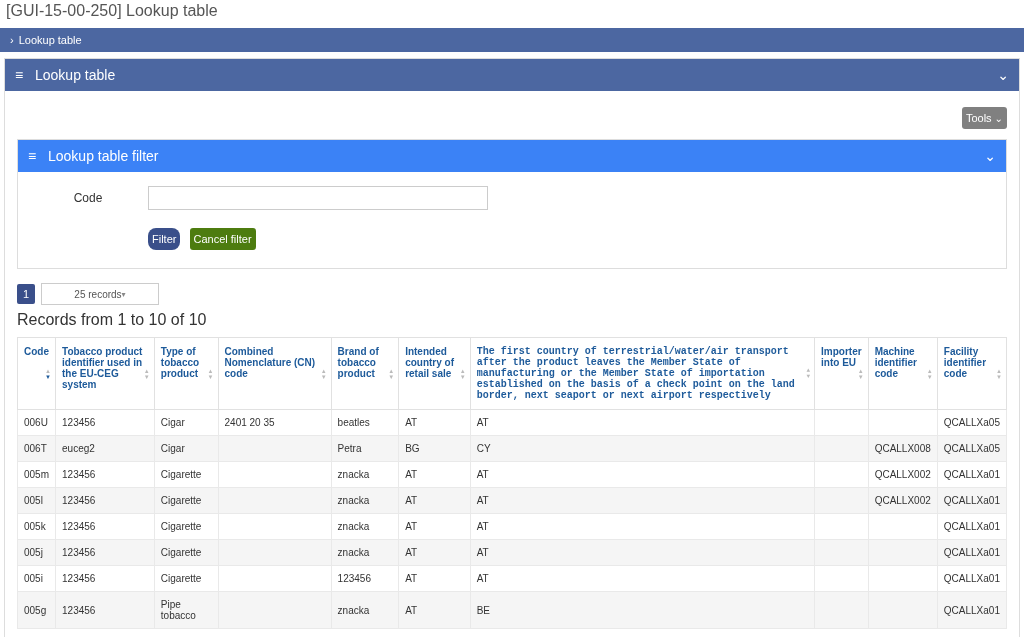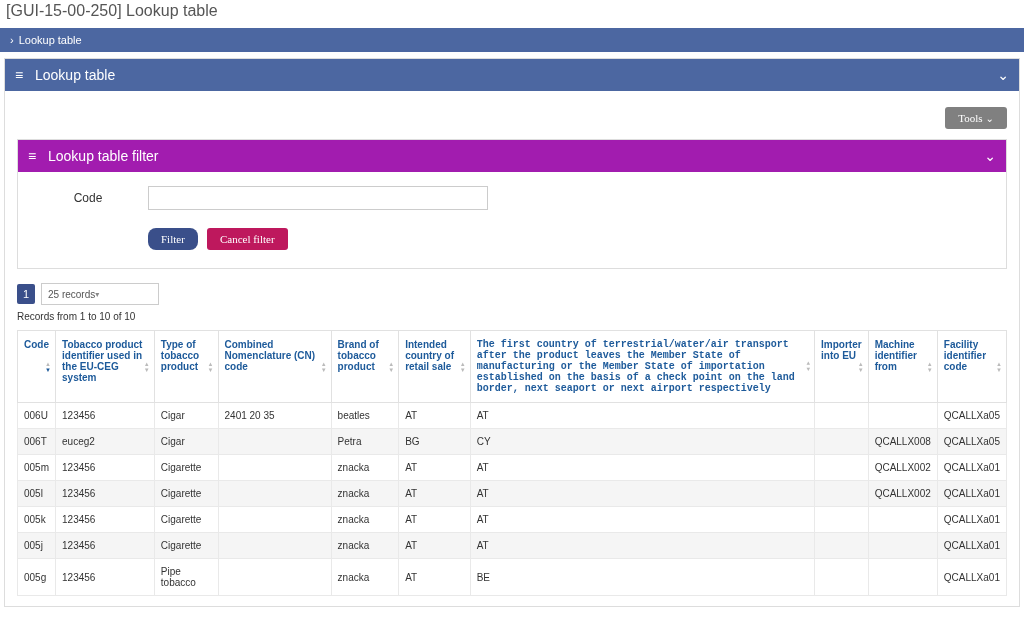--- a/index.html
+++ b/index.html
@@ -2,43 +2,43 @@
 <html><head>
   <meta charset="utf-8">
   <style>
     * { box-sizing: border-box; margin: 0; padding: 0; }
     body { font-family: Arial, sans-serif; font-size: 11px; color: #333; background: #fff; }
     .page-title { font-size: 16px; color: #555; font-weight: 400; padding: 2px 6px 8px 6px; }
     .breadcrumb-bar { background: #4c67a1; color: #fff; padding: 6px 10px; font-size: 11px; display: flex; align-items: center; }
     .breadcrumb-bar .chev { margin-right: 5px; }
     .panel { margin: 6px 4px 0 4px; border: 1px solid #ddd; }
     .panel-heading { background: #4c67a1; color: #fff; padding: 8px 10px; display: flex; align-items: center; justify-content: space-between; font-size: 14px; }
-    .panel-heading.teal { background: #a21caf; }
+    .panel-heading.teal { background: #3b82f6; }
     .panel-heading .left { display: flex; align-items: center; gap: 6px; }
     .menu-icon { display: inline-block; width: 14px; }
     .menu-icon::before { content: "≡"; font-size: 14px; }
     .collapse-chev { cursor: pointer; font-size: 14px; }
     .panel-body { padding: 10px 6px; }
     .tools-row { display: flex; justify-content: flex-end; padding: 6px 6px 0 6px; }
-    .btn { display: inline-flex; align-items: center; padding: 5px 13px; border-radius: 3px; font-size: 11px; cursor: pointer; border: none; font-family: Liberation Serif, serif; }
+    .btn { display: inline-flex; align-items: center; padding: 5px 4px; border-radius: 3px; font-size: 11px; cursor: pointer; border: none; }
     .btn-tools { background: #808080; color: #fff; }
     .btn-tools::after { content: " ⌄"; font-size: 10px; margin-left: 3px; }
     .filter-panel { margin: 10px 6px; border: 1px solid #ddd; }
     .filter-body { padding: 14px 10px 18px 10px; }
     .filter-row { display: flex; align-items: center; margin-bottom: 18px; }
     .filter-label { width: 120px; text-align: center; color: #333; font-size: 12px; }
     .filter-input { width: 340px; height: 24px; border: 1px solid #ccc; padding: 3px 6px; font-size: 11px; }
     .filter-btn-row { padding-left: 120px; }
     .btn-filter { background: #3a4f8a; color: #fff; margin-right: 6px; border-radius: 8px; }
-    .btn-cancel { background: #be185d; color: #fff; }
+    .btn-cancel { background: #4d7c0f; color: #fff; }
     .pager-row { display: flex; align-items: center; gap: 6px; padding: 4px 6px; }
     .pager-btn { background: #3a4f8a; color: #fff; width: 18px; height: 20px; display: flex; align-items: center; justify-content: center; border-radius: 2px; cursor: pointer; font-size: 11px; }
-    .records-select { border: 1px solid #ccc; height: 22px; width: 118px; display: flex; align-items: center; justify-content: flex-start; padding: 2px 6px; font-size: 10px; color: #555; cursor: pointer; position: relative; }
+    .records-select { border: 1px solid #ccc; height: 22px; width: 118px; display: flex; align-items: center; justify-content: center; padding: 2px 6px; font-size: 10px; color: #555; cursor: pointer; position: relative; }
     .records-select::after { content: "▾"; color: #888; font-size: 8px; }
-    .records-info { padding: 2px 6px 8px 6px; font-size: 10px; color: #333; }
+    .records-info { padding: 2px 6px 8px 6px; font-size: 16px; color: #333; }
     table.datatable { width: calc(100% - 12px); margin: 0 6px; border-collapse: collapse; font-size: 10px; }
     table.datatable th { background: #fff; color: #1d5a9a; font-weight: bold; text-align: left; vertical-align: top; padding: 8px 6px; border: 1px solid #e1e1e1; position: relative; cursor: pointer; }
     table.datatable th .sort-icons { position: absolute; right: 4px; top: 50%; transform: translateY(-50%); display: flex; flex-direction: column; font-size: 6px; color: #bbb; line-height: 6px; }
     table.datatable th.sorted-desc .sort-icons .down { color: #1d5a9a; }
     table.datatable td { padding: 7px 6px; border: 1px solid #e9e9e9; color: #333; }
     table.datatable tbody tr:nth-child(even) { background: #f5f5f5; }
     .col-code { width: 38px; }
     .col-tpi { width: 100px; }
     .col-type { width: 64px; }
     .col-cn { width: 114px; }
@@ -130,21 +130,21 @@
                 <span class="down">▼</span>
               </span></th>
           <th class="col-first"><span>The first country of terrestrial/water/air transport after the product leaves the Member State of manufacturing or the Member State of importation established on the basis of a check point on the land border, next seaport or next airport respectively</span><span class="sort-icons">
                 <span class="up">▲</span>
                 <span class="down">▼</span>
               </span></th>
           <th class="col-importer"><span>Importer into EU</span><span class="sort-icons">
                 <span class="up">▲</span>
                 <span class="down">▼</span>
               </span></th>
-          <th class="col-machine"><span>Machine identifier from</span><span class="sort-icons">
+          <th class="col-machine"><span>Machine identifier code</span><span class="sort-icons">
                 <span class="up">▲</span>
                 <span class="down">▼</span>
               </span></th>
           <th class="col-facility"><span>Facility identifier code</span><span class="sort-icons">
                 <span class="up">▲</span>
                 <span class="down">▼</span>
               </span></th>
         </tr>
       </thead>
       <tbody id="table-body">
@@ -214,20 +214,32 @@
             <td>Cigarette</td>
             <td></td>
             <td>znacka</td>
             <td>AT</td>
             <td>AT</td>
             <td></td>
             <td></td>
             <td>QCALLXa01</td>
           </tr>
           <tr>
+            <td>005i</td>
+            <td>123456</td>
+            <td>Cigarette</td>
+            <td></td>
+            <td>123456</td>
+            <td>AT</td>
+            <td>AT</td>
+            <td></td>
+            <td></td>
+            <td>QCALLXa01</td>
+          </tr>
+          <tr>
             <td>005g</td>
             <td>123456</td>
             <td>Pipe tobacco</td>
             <td></td>
             <td>znacka</td>
             <td>AT</td>
             <td>BE</td>
             <td></td>
             <td></td>
             <td>QCALLXa01</td>

